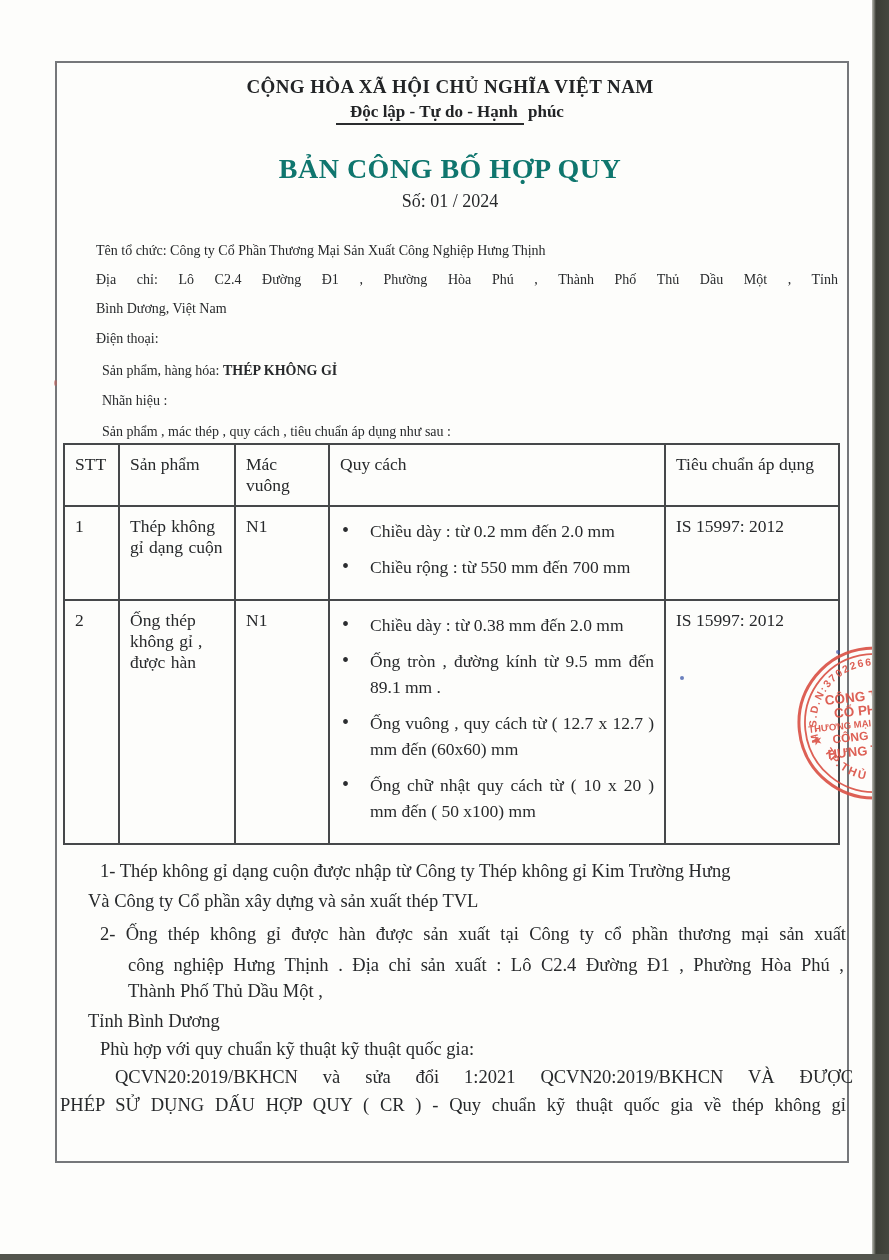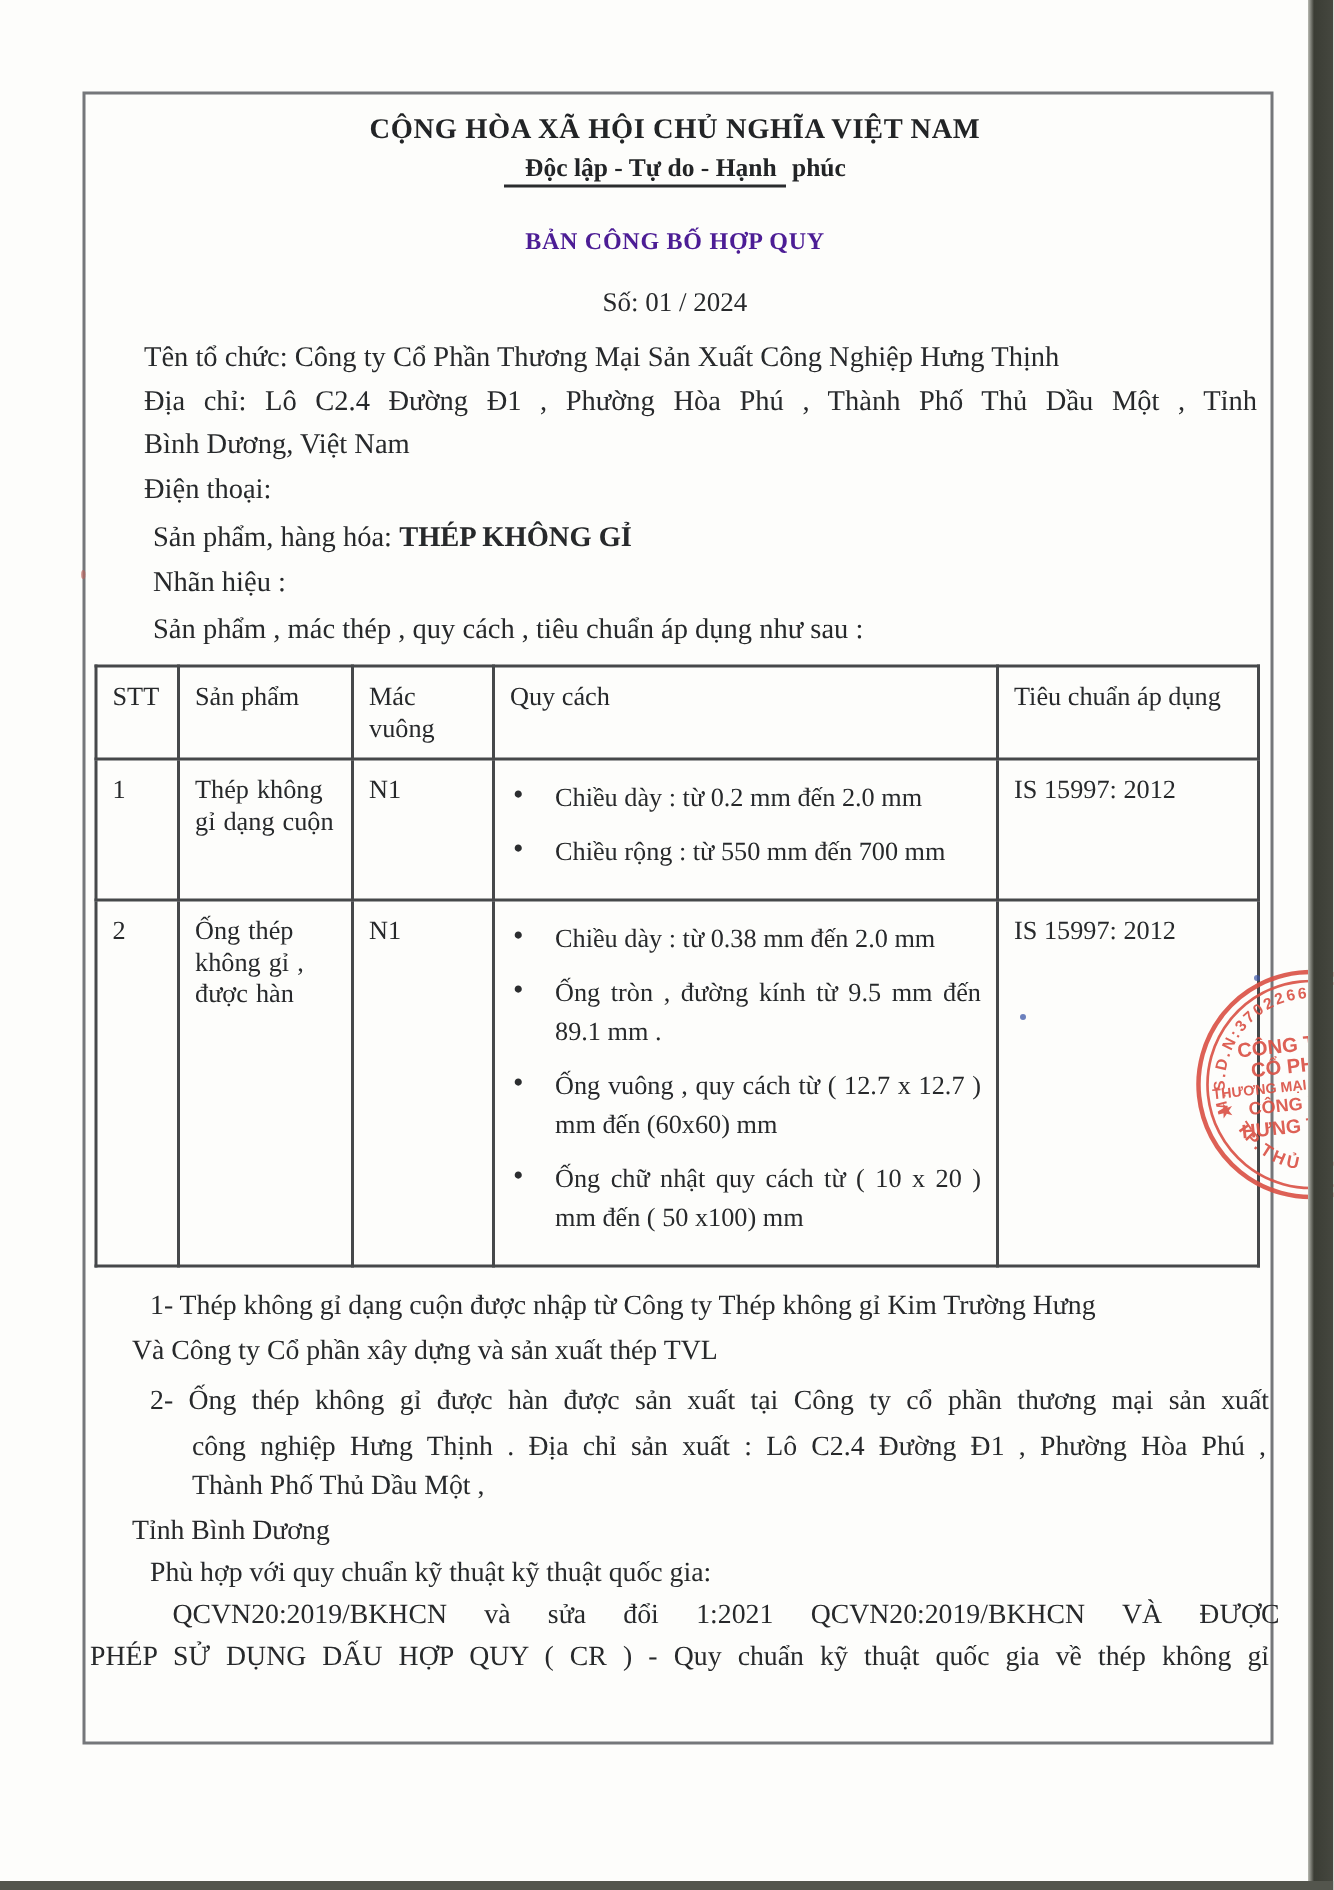--- a/index.html
+++ b/index.html
@@ -21,24 +21,24 @@
   }
   .scan-bottom{
     position:absolute;left:0;bottom:0;width:889px;height:6px;z-index:50;
     background:#53554d;
   }
   
   .centerband{left:55px;width:790px;text-align:center;z-index:2;}
   .national{top:76px;font-size:19px;font-weight:bold;letter-spacing:.4px;color:#222426;}
   .motto{top:102px;font-size:17px;font-weight:bold;color:#222426;}
   .motto .ul{border-bottom:2px solid #2a2c2e;padding:0 6px 2px 14px;}
-  .doctitle{top:153px;font-size:16px;font-weight:bold;letter-spacing:.5px;color:#4c1d95;}
+  .doctitle{top:153px;font-size:28px;font-weight:bold;letter-spacing:.5px;color:#0f766e;}
   .docnum{top:191px;font-size:18px;}
   
-  .bline{left:96px;width:742px;font-size:19px;line-height:26px;z-index:2;white-space:nowrap;}
+  .bline{left:96px;width:742px;font-size:14px;line-height:26px;z-index:2;white-space:nowrap;margin-top:12px;}
   .stretch{white-space:normal;text-align:justify;text-align-last:justify;}
   .b-bold{font-weight:bold;}
   
   table.spec{
     position:absolute;left:63px;top:443px;width:775px;z-index:2;
     border-collapse:collapse;table-layout:fixed;font-size:17.5px;
   }
   table.spec td,table.spec th{
     border:2px solid #46484a;vertical-align:top;font-weight:normal;
     padding:9px 10px;text-align:left;

